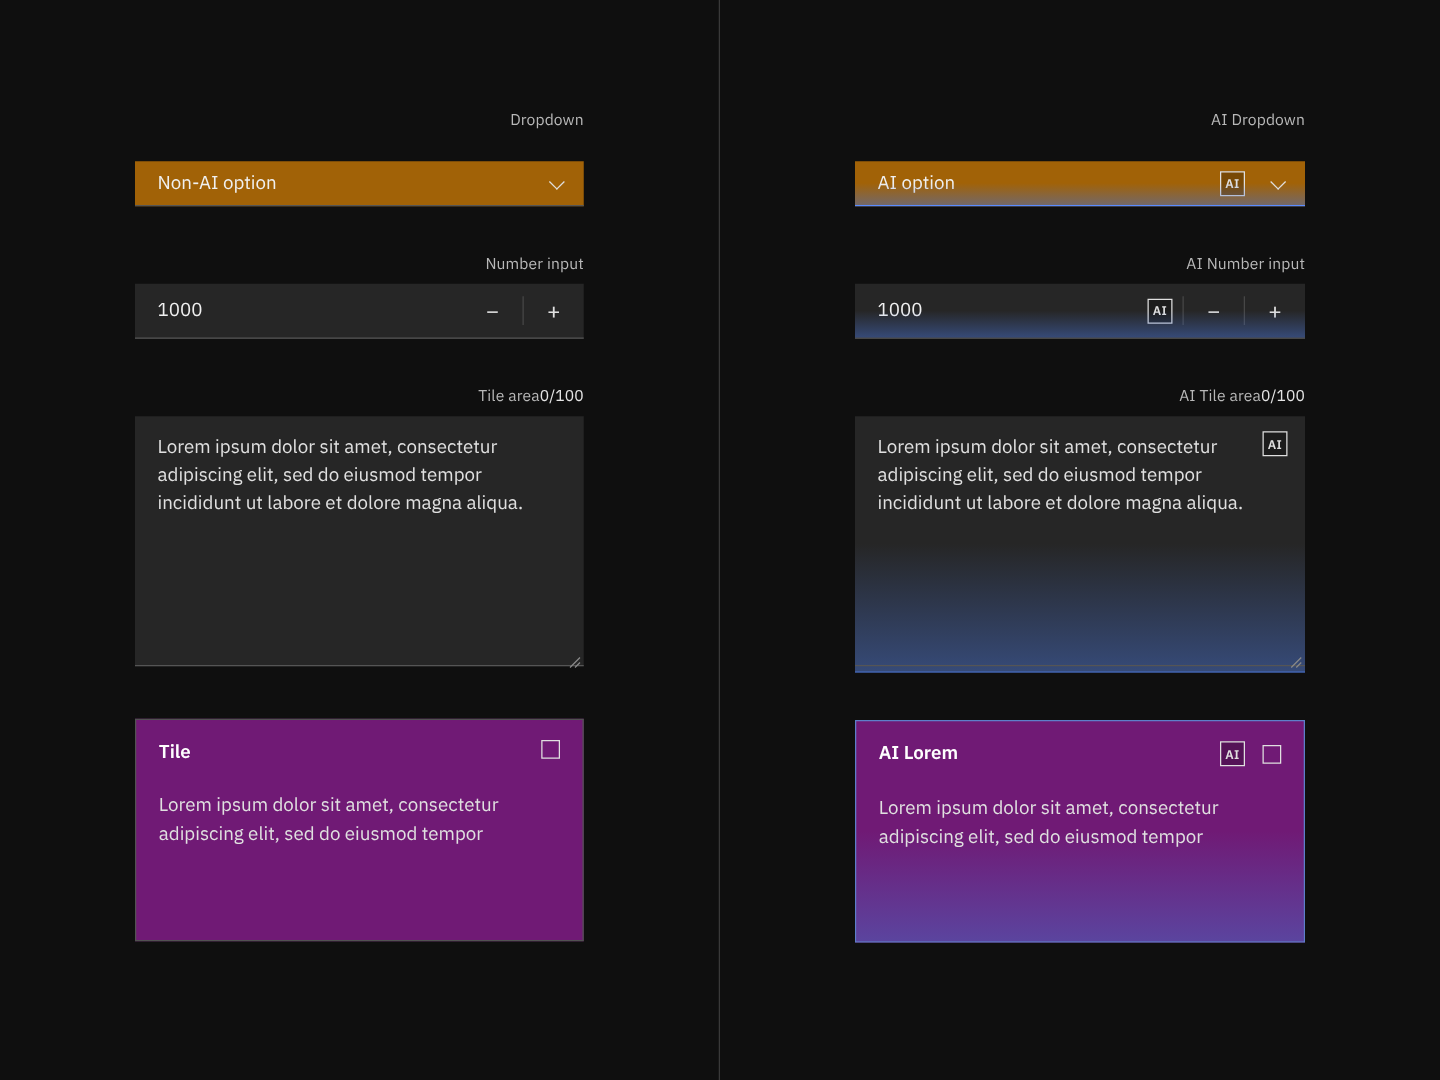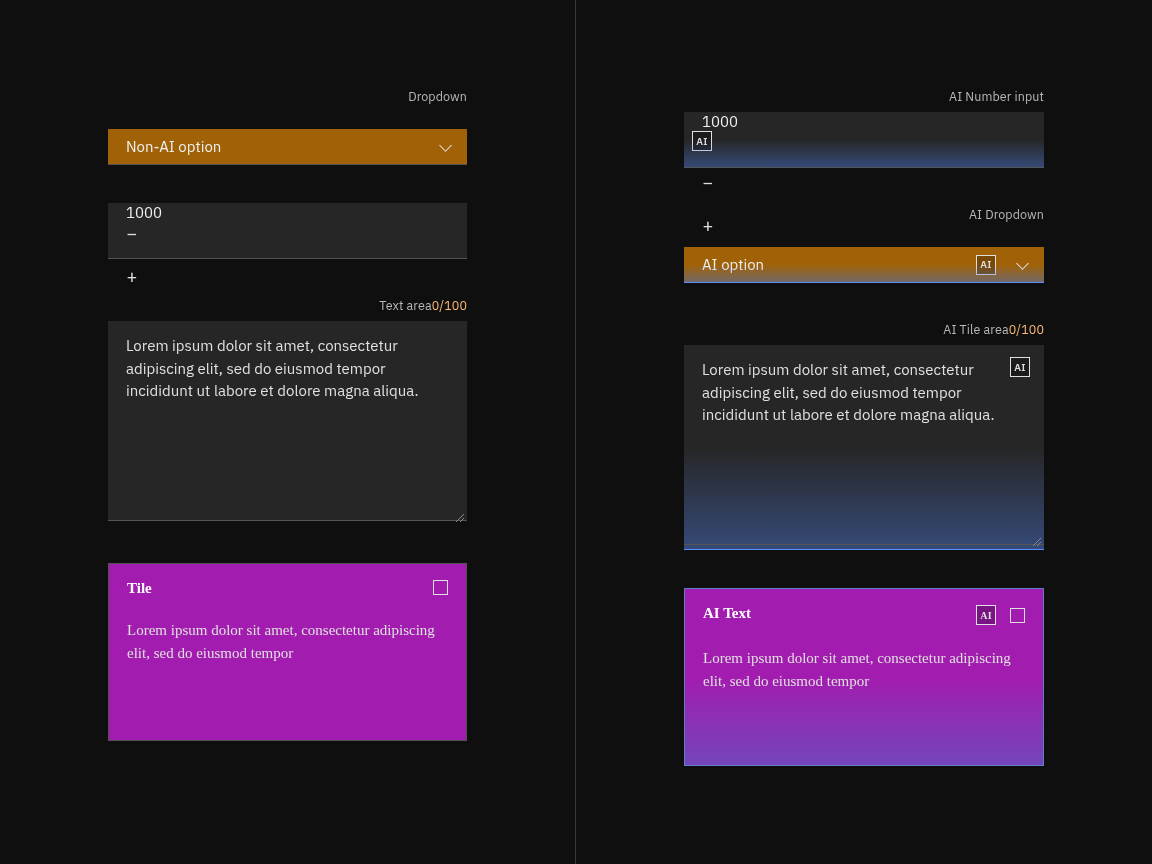--- a/index.html
+++ b/index.html
@@ -26,21 +26,21 @@
 
   .field-label {
     font-size: 12.5px;
     color: #b8b8b8;
     margin-bottom: 8px;
     display: flex;
     justify-content: flex-end;
     align-items: baseline;
     letter-spacing: 0.1px;
   }
-  .field-label .count { color: #fdba74; }
+  .field-label .count { color: #e5e5e5; }
 
   
   .dropdown {
     height: 36px;
     background: #a16207;
     display: flex;
     align-items: center;
     justify-content: space-between;
     padding: 0 14px 0 18px;
     border-bottom: 1px solid #555;
@@ -56,27 +56,26 @@
     position: absolute;
     left: 0; right: 0; bottom: 0;
     height: 100%;
     background: linear-gradient(to top, rgba(70,110,200,0.5), rgba(70,110,200,0) 50%);
     pointer-events: none;
   }
   .ai-gradient { border-bottom: 1px solid #5a8cff; }
 
   
   .number-input {
-    height: 56px;
+    height: 44px;
     background: #262626;
     display: flex;
     align-items: stretch;
     border-bottom: 1px solid #555;
     position: relative;
-    flex-direction: column;
   }
   .number-input .num-value {
     flex: 1;
     display: flex;
     align-items: center;
     padding-left: 18px;
     font-size: 15px;
     color: #f0f0f0;
   }
   .number-input .ai-slot {
@@ -120,25 +119,24 @@
   .textarea-wrap .resize-handle {
     position: absolute;
     right: 2px; bottom: 2px;
     width: 10px; height: 10px;
     z-index: 2;
   }
 
   
   .tile {
     border: 1px solid #525252;
-    background: #a21caf;
+    background: #701a75;
     padding: 16px 18px 22px 18px;
     min-height: 178px;
     position: relative;
-    font-family: Liberation Serif, serif;
   }
   .tile.ai-gradient { border: 1px solid #5d7fc9; }
   .tile-header {
     display: flex;
     justify-content: space-between;
     align-items: flex-start;
     margin-bottom: 22px;
   }
   .tile-title { font-size: 15px; font-weight: 600; color: #fff; }
   .tile-header .right-icons { display: flex; align-items: center; gap: 14px; }
@@ -191,31 +189,34 @@
       </div>
       <div class="dropdown">
         <span class="value">Non-AI option</span>
         <span class="right-icons">
           <span class="chevron-down"></span>
         </span>
       </div>
     </div>
 
     <div class="field">
+      <div class="field-label">
+        <span>Number input</span>
+      </div>
       <div class="number-input">
         <div class="num-value">1000</div>
         <div class="step-btn">−</div>
         <div class="step-divider"></div>
         <div class="step-btn">+</div>
       </div>
     </div>
 
     <div class="field">
       <div class="field-label">
-        <span>Text area</span>
+        <span>Tile area</span>
         <span class="count">0/100</span>
       </div>
       <div class="textarea-wrap">
         <textarea class="textarea" style="">Lorem ipsum dolor sit amet, consectetur adipiscing elit, sed do eiusmod tempor incididunt ut labore et dolore magna aliqua.</textarea>
         <span class="resize-handle">
           <svg width="10" height="10">
               <path d="M9 1 L1 9 M9 5 L5 9" stroke="#888" stroke-width="1" fill="none"></path>
             </svg>
         </span>
       </div>
@@ -229,71 +230,71 @@
             <span class="checkbox-icon"></span>
           </span>
         </div>
         <div class="tile-body">Lorem ipsum dolor sit amet, consectetur adipiscing elit, sed do eiusmod tempor</div>
       </div>
     </div>
 
   </div>
 
   <div class="pane right">
+
+    <div class="field">
+      <div class="field-label">
+        <span>AI Dropdown</span>
+      </div>
+      <div class="dropdown ai-gradient">
+        <span class="value">AI option</span>
+        <span class="right-icons">
+          <span class="ai-badge">AI</span>
+          <span class="chevron-down"></span>
+        </span>
+      </div>
+    </div>
 
     <div class="field">
       <div class="field-label">
         <span>AI Number input</span>
       </div>
       <div class="number-input ai-gradient">
         <div class="num-value">1000</div>
         <div class="ai-slot">
           <span class="ai-badge">AI</span>
         </div>
         <div class="step-divider"></div>
         <div class="step-btn">−</div>
         <div class="step-divider"></div>
         <div class="step-btn">+</div>
       </div>
     </div>
 
     <div class="field">
       <div class="field-label">
-        <span>AI Dropdown</span>
-      </div>
-      <div class="dropdown ai-gradient">
-        <span class="value">AI option</span>
-        <span class="right-icons">
-          <span class="ai-badge">AI</span>
-          <span class="chevron-down"></span>
-        </span>
-      </div>
-    </div>
-
-    <div class="field">
-      <div class="field-label">
         <span>AI Tile area</span>
         <span class="count">0/100</span>
       </div>
       <div class="textarea-wrap ai-gradient">
         <textarea class="textarea" style="background: transparent; position: relative; z-index: 2;">Lorem ipsum dolor sit amet, consectetur adipiscing elit, sed do eiusmod tempor incididunt ut labore et dolore magna aliqua.</textarea>
         <div style="position:absolute; inset:0; background:#262626; z-index:0;"></div>
         <span class="ai-badge ai-badge-abs">AI</span>
         <span class="resize-handle">
           <svg width="10" height="10">
               <path d="M9 1 L1 9 M9 5 L5 9" stroke="#888" stroke-width="1" fill="none"></path>
             </svg>
         </span>
       </div>
     </div>
 
     <div class="field">
       <div class="tile ai-gradient">
         <div class="tile-header" style="position:relative; z-index:2;">
-          <span class="tile-title">AI Text</span>
+          <span class="tile-title">AI Lorem</span>
           <span class="right-icons">
             <span class="ai-badge">AI</span>
             <span class="checkbox-icon"></span>
           </span>
         </div>
         <div class="tile-body">Lorem ipsum dolor sit amet, consectetur adipiscing elit, sed do eiusmod tempor</div>
       </div>
     </div>
 
   </div>

